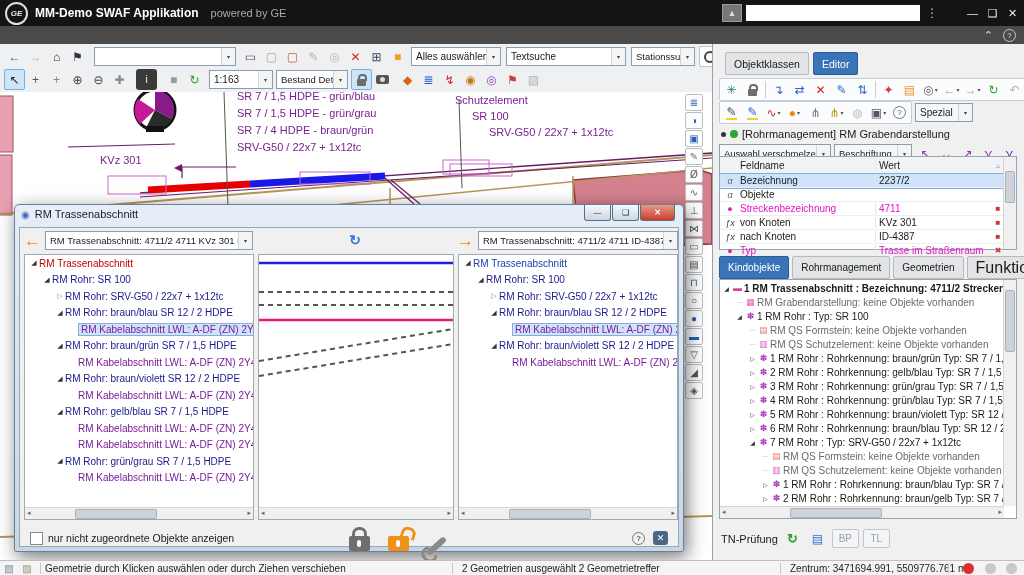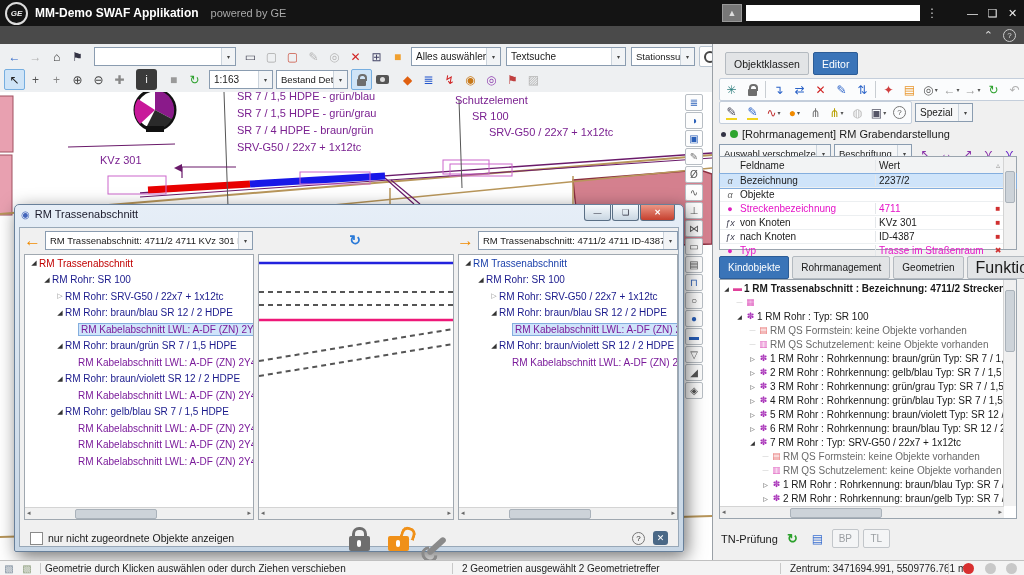--- a/index.html
+++ b/index.html
@@ -562,20 +562,21 @@
     <div id="ptree">
       <div style="position:absolute;left:0;top:1px;right:13px;">
           <div class="prow" style="padding-left: 2px;">
             <span class="ar">◢</span>
             <span class="ic" style="color: rgb(224, 64, 154);">▬</span>
             <span style="font-weight: bold;">1 RM Trassenabschnitt :   Bezeichnung: 4711/2 Streckenbezeichnung</span>
           </div>
           <div class="prow" style="padding-left: 15px;">
             <span class="ar" style="color: rgb(187, 187, 187);">—</span>
             <span class="ic" style="color: rgb(224, 96, 192);">▦</span>
+            <span class="gray">RM Grabendarstellung: keine Objekte vorhanden</span>
           </div>
           <div class="prow" style="padding-left: 15px;">
             <span class="ar">◢</span>
             <span class="ic" style="color: rgb(168, 50, 184);">✽</span>
             <span>1 RM Rohr :   Typ: SR 100</span>
           </div>
           <div class="prow" style="padding-left: 28px;">
             <span class="ar" style="color: rgb(187, 187, 187);">—</span>
             <span class="ic" style="color: rgb(232, 120, 120);">▤</span>
             <span class="gray">RM QS Formstein: keine Objekte vorhanden</span>
@@ -728,20 +729,24 @@
               <span class="ar">◢</span>
               <span class="txt c-navy">RM Rohr:  gelb/blau SR 7 / 1,5 HDPE</span>
             </div>
             <div class="trow" style="padding-left: 43px;">
               <span class="ar"></span>
               <span class="txt c-purple">RM Kabelabschnitt LWL:  A-DF (ZN) 2Y4/9 micro 2.5</span>
             </div>
             <div class="trow" style="padding-left: 43px;">
               <span class="ar"></span>
               <span class="txt c-purple">RM Kabelabschnitt LWL:  A-DF (ZN) 2Y4/9 micro 2.5</span>
+            </div>
+            <div class="trow" style="padding-left: 30px;">
+              <span class="ar">◢</span>
+              <span class="txt c-navy">RM Rohr:  grün/grau SR 7 / 1,5 HDPE</span>
             </div>
             <div class="trow" style="padding-left: 43px;">
               <span class="ar"></span>
               <span class="txt c-purple">RM Kabelabschnitt LWL:  A-DF (ZN) 2Y4/9 micro 2.5</span>
             </div>
           </div>
         <div class="hscroll">
           <span class="ha" style="left:2px;">◂</span>
             <span class="ha" style="right:2px;">▸</span>
           <div class="th" style="left:50px;width:80px;"></div>

